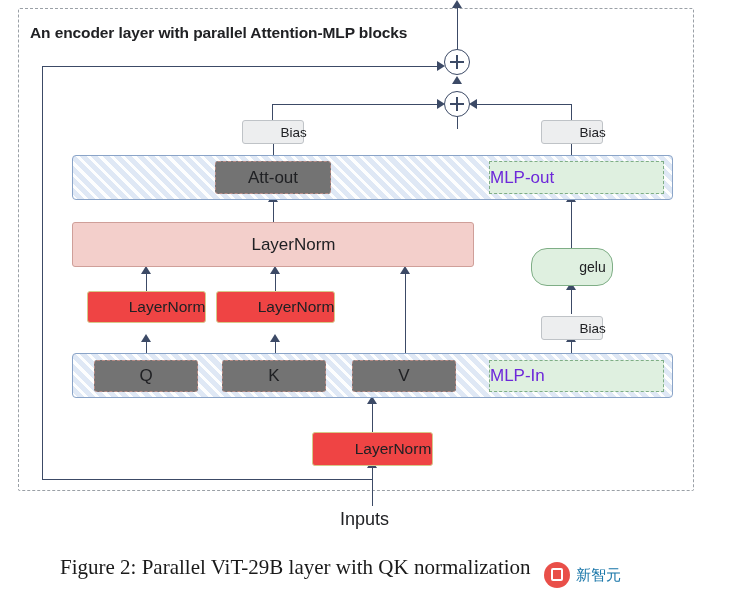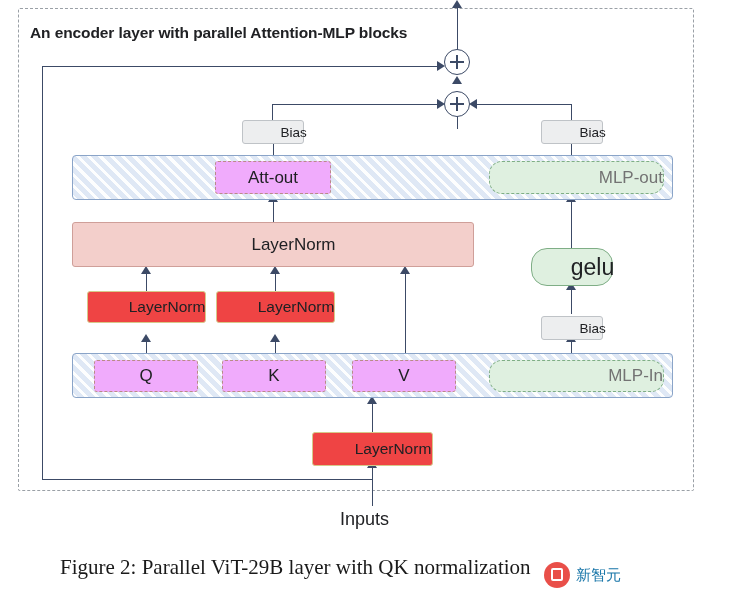--- a/index.html
+++ b/index.html
@@ -75,33 +75,33 @@
       rgba(190,208,232,0.0) 8px
     );
   }
 
   
   .green-block {
     position: absolute;
     box-sizing: border-box;
     background: #dff0e0;
     border: 1px dashed #7fae86;
-    border-radius: 13px;
+    border-radius: 0;
     display: flex;
     align-items: center;
-    justify-content: flex-end;
+    justify-content: flex-start;
     font-size: 17px;
-    color: #737373;
+    color: #6d28d9;
   }
 
   
   .pink-dashed {
     position: absolute;
     box-sizing: border-box;
-    background: #f0abfc;
+    background: #737373;
     border: 1px dashed #b98c86;
     border-radius: 3px;
     display: flex;
     align-items: center;
     justify-content: center;
     font-size: 17px;
     color: #202124;
   }
 
   
@@ -115,21 +115,21 @@
     background: #ef4444;
     border: 1px solid #d6c98a;
     font-size: 15.5px;
   }
 
   
   .gelu-box {
     background: #dff0e0;
     border: 1px solid #7fae86;
     border-radius: 16px;
-    font-size: 23px;
+    font-size: 14px;
   }
 
   
   .bias-box {
     background: #edeeef;
     border: 1px solid #bfc3c7;
     font-size: 13.5px;
     color: #202124;
     border-radius: 3px;
   }

